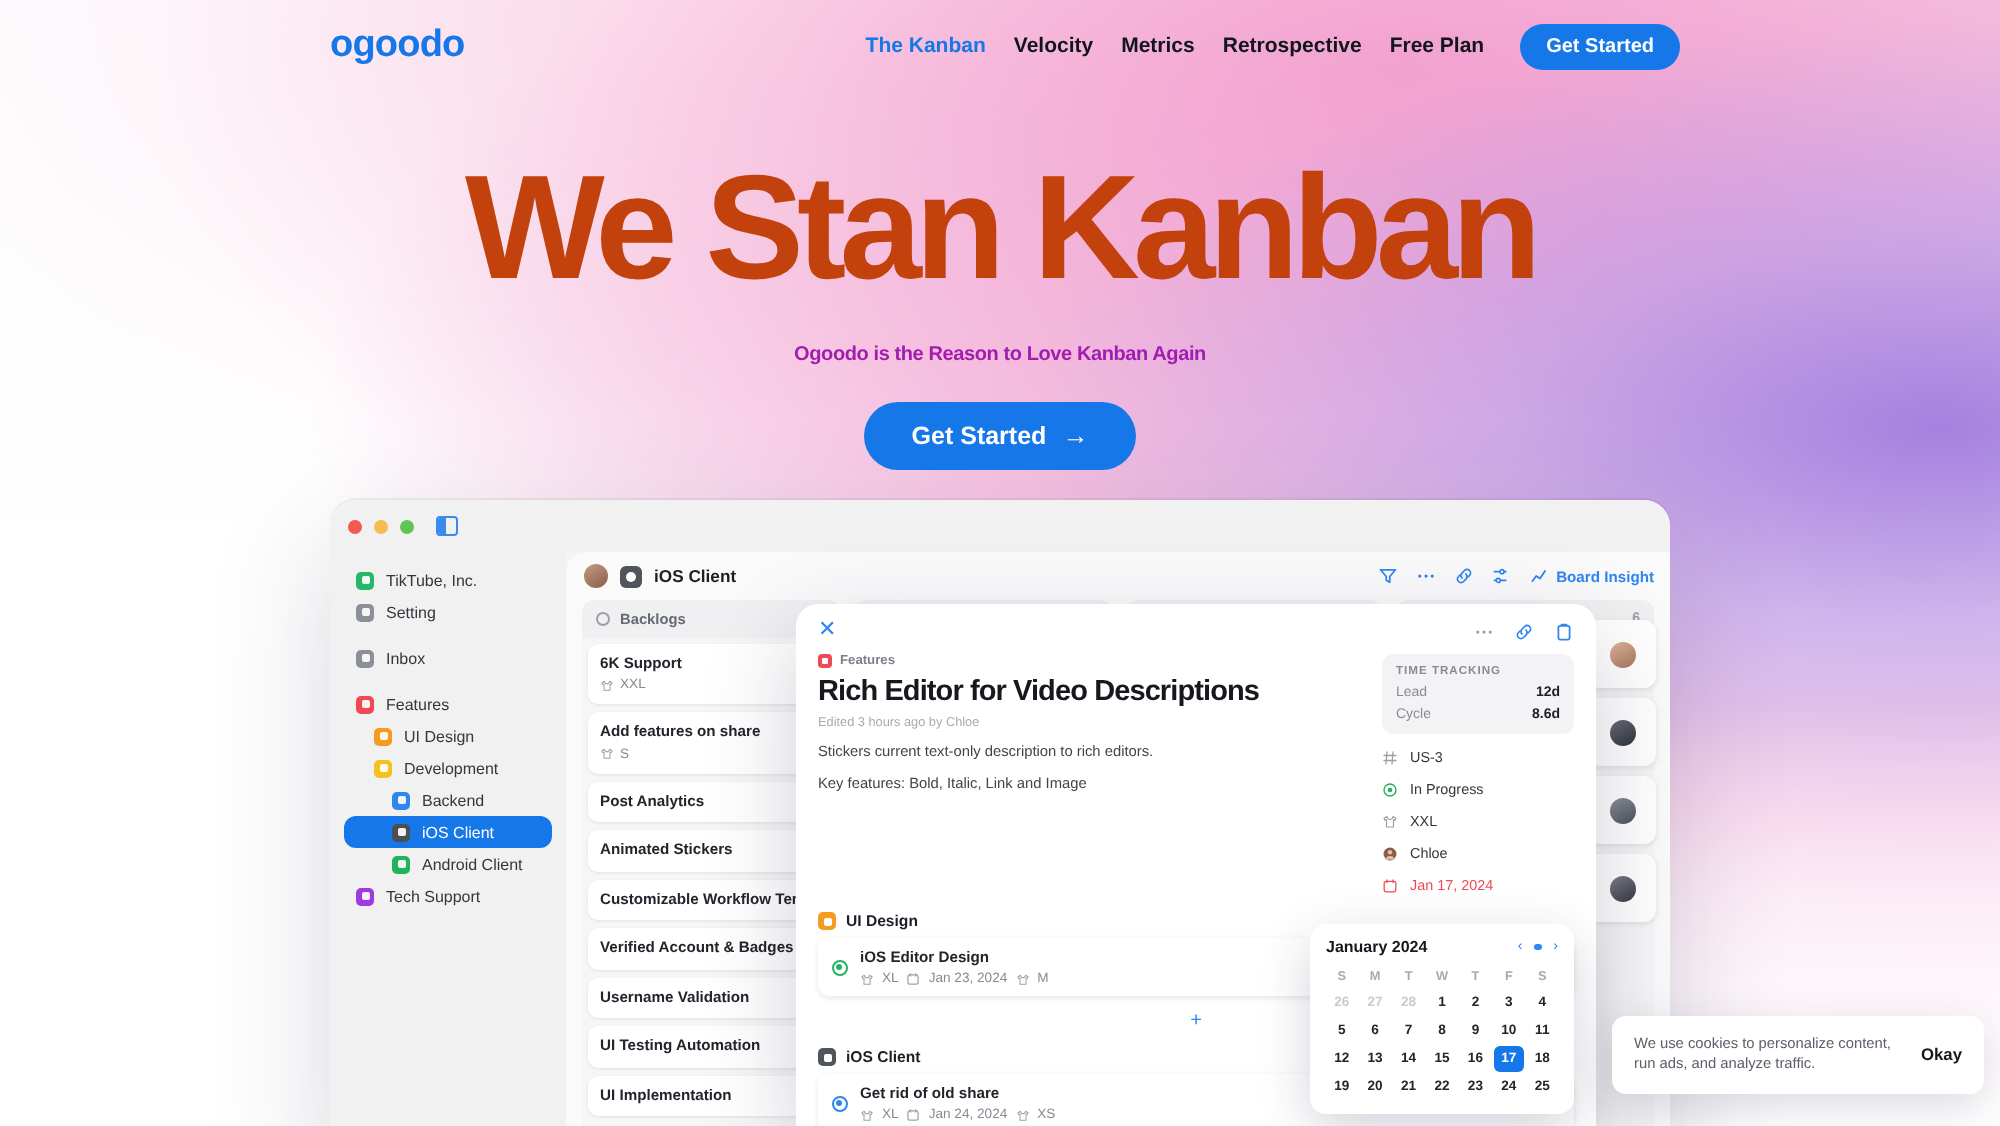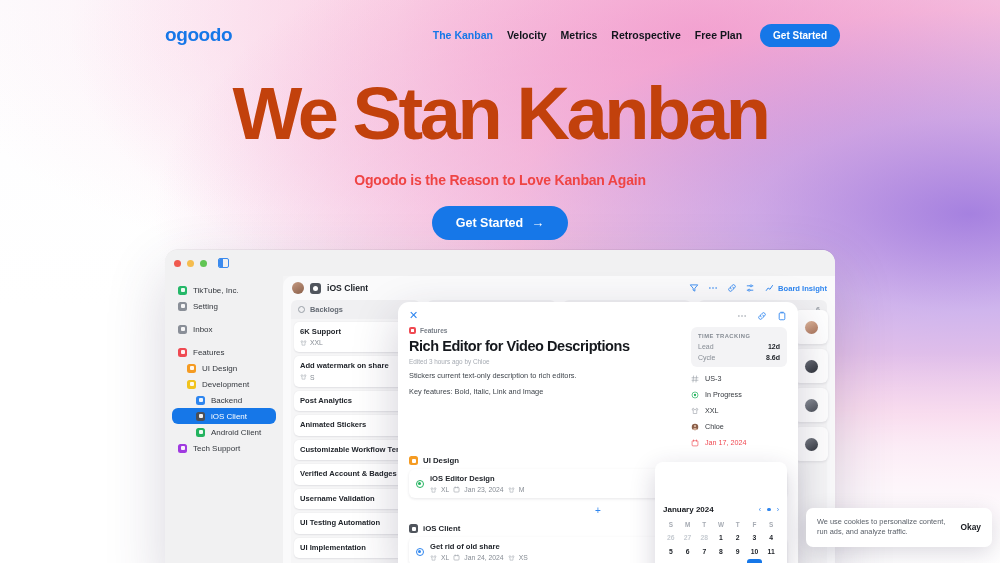--- a/index.html
+++ b/index.html
@@ -20,21 +20,21 @@
       linear-gradient(180deg, #fdfdfe 0%, #ffffff 55%, #ffffff 100%);
   }
   #bg-bottom {
     position: absolute; left:0; right:0; bottom:0; height: 210px;
     background: linear-gradient(180deg, rgba(255,255,255,0) 0%, rgba(255,255,255,0.55) 45%, rgba(255,255,255,0.92) 100%);
     pointer-events: none;
   }
 
   
   #nav {
-    position: absolute; top: 12px; left: 0; right: 0; height: 46px;
+    position: absolute; top: 0; left: 0; right: 0; height: 46px;
     display: flex; align-items: center;
     padding: 0 160px 0 165px;
     z-index: 6;
   }
   #logo {
     font-size: 19px; font-weight: 700; color: #1677e8;
     letter-spacing: -0.4px;
   }
   #nav-links {
     margin-left: auto;
@@ -54,21 +54,21 @@
   }
 
   
   #hero { position: absolute; top: 78px; left: 0; right: 0; text-align: center; z-index: 5; }
   #hero-title {
     font-size: 74px; font-weight: 800; color: #c2410c;
     letter-spacing: -3.4px; line-height: 0.98;
   }
   #hero-sub {
     margin-top: 21px;
-    font-size: 14px; font-weight: 700; color: #ef4444;
+    font-size: 10px; font-weight: 700; color: #a21caf;
     letter-spacing: -0.2px;
   }
   #hero-cta {
     margin-top: 18px;
     display: inline-flex; align-items: center; gap: 8px;
     background: #1677e8; color: #fff;
     font-size: 12.5px; font-weight: 600;
     padding: 10px 24px; border-radius: 22px; border: none; cursor: pointer;
   }
   #hero-cta .arr { font-size: 13px; line-height: 1; }
@@ -210,21 +210,21 @@
   .st-av { width:11px; height:11px; border-radius:50%; background:linear-gradient(150deg,#c9a189,#8a5f49); flex:0 0 11px;}
   .add-row { display:flex; justify-content:center; padding: 4px 0 8px; }
   .add-plus { color:#2f86ef; font-size:10px; line-height:1; cursor:pointer;}
 
   
   #cal {
     position:absolute; left: 655px; top: 462px; width: 132px;
     background:#fff; border-radius:8px; box-shadow: 0 8px 26px rgba(40,30,70,.20);
     padding: 7px 8px; z-index: 9;
   }
-  #cal-head { display:flex; align-items:center;margin-top:36px; }
+  #cal-head { display:flex; align-items:center; }
   #cal-mon { font-size: 8px; font-weight:700; color:#15181d;}
   #cal-nav { margin-left:auto; display:flex; align-items:center; gap:6px; color:#2f86ef; font-size:7px;}
   #cal-nav .dotb { width:3.5px; height:3.5px; border-radius:50%; background:#2f86ef;}
   #cal-grid { display:grid; grid-template-columns: repeat(7, 1fr); gap:1px; margin-top:5px; }
   .cdow { font-size:6.4px; color:#a6abb3; text-align:center; padding:2px 0; font-weight:600;}
   .cday { font-size:6.8px; color:#22262c; text-align:center; padding:3px 0; font-weight:600; border-radius:3px; cursor:pointer;}
   .cday.mut { color:#c7ccd2; }
   .cday.sel { background:#1677e8; color:#fff; }
 
   
@@ -358,21 +358,21 @@
               <div class="kcard">
                 <div class="kcard-t">6K Support</div>
                 <div class="kcard-m">
                   <svg class="shirt" viewBox="0 0 16 14">
                     <path d="M5 1.5L2 3.2l1.2 2.2 1.3-.6V12h7V4.8l1.3.6L14 3.2 11 1.5a3 3 0 0 1-6 0z" fill="none" stroke="#9aa0a8" stroke-width="1.2" stroke-linejoin="round"></path>
                   </svg>
                   <span>XXL</span>
                 </div>
               </div>
               <div class="kcard">
-                <div class="kcard-t">Add watermark on share</div>
+                <div class="kcard-t">Add features on share</div>
                 <div class="kcard-m">
                   <svg class="shirt" viewBox="0 0 16 14">
                     <path d="M5 1.5L2 3.2l1.2 2.2 1.3-.6V12h7V4.8l1.3.6L14 3.2 11 1.5a3 3 0 0 1-6 0z" fill="none" stroke="#9aa0a8" stroke-width="1.2" stroke-linejoin="round"></path>
                   </svg>
                   <span>S</span>
                 </div>
               </div>
               <div class="kcard">
                 <div class="kcard-t">Post Analytics</div>
               </div>

